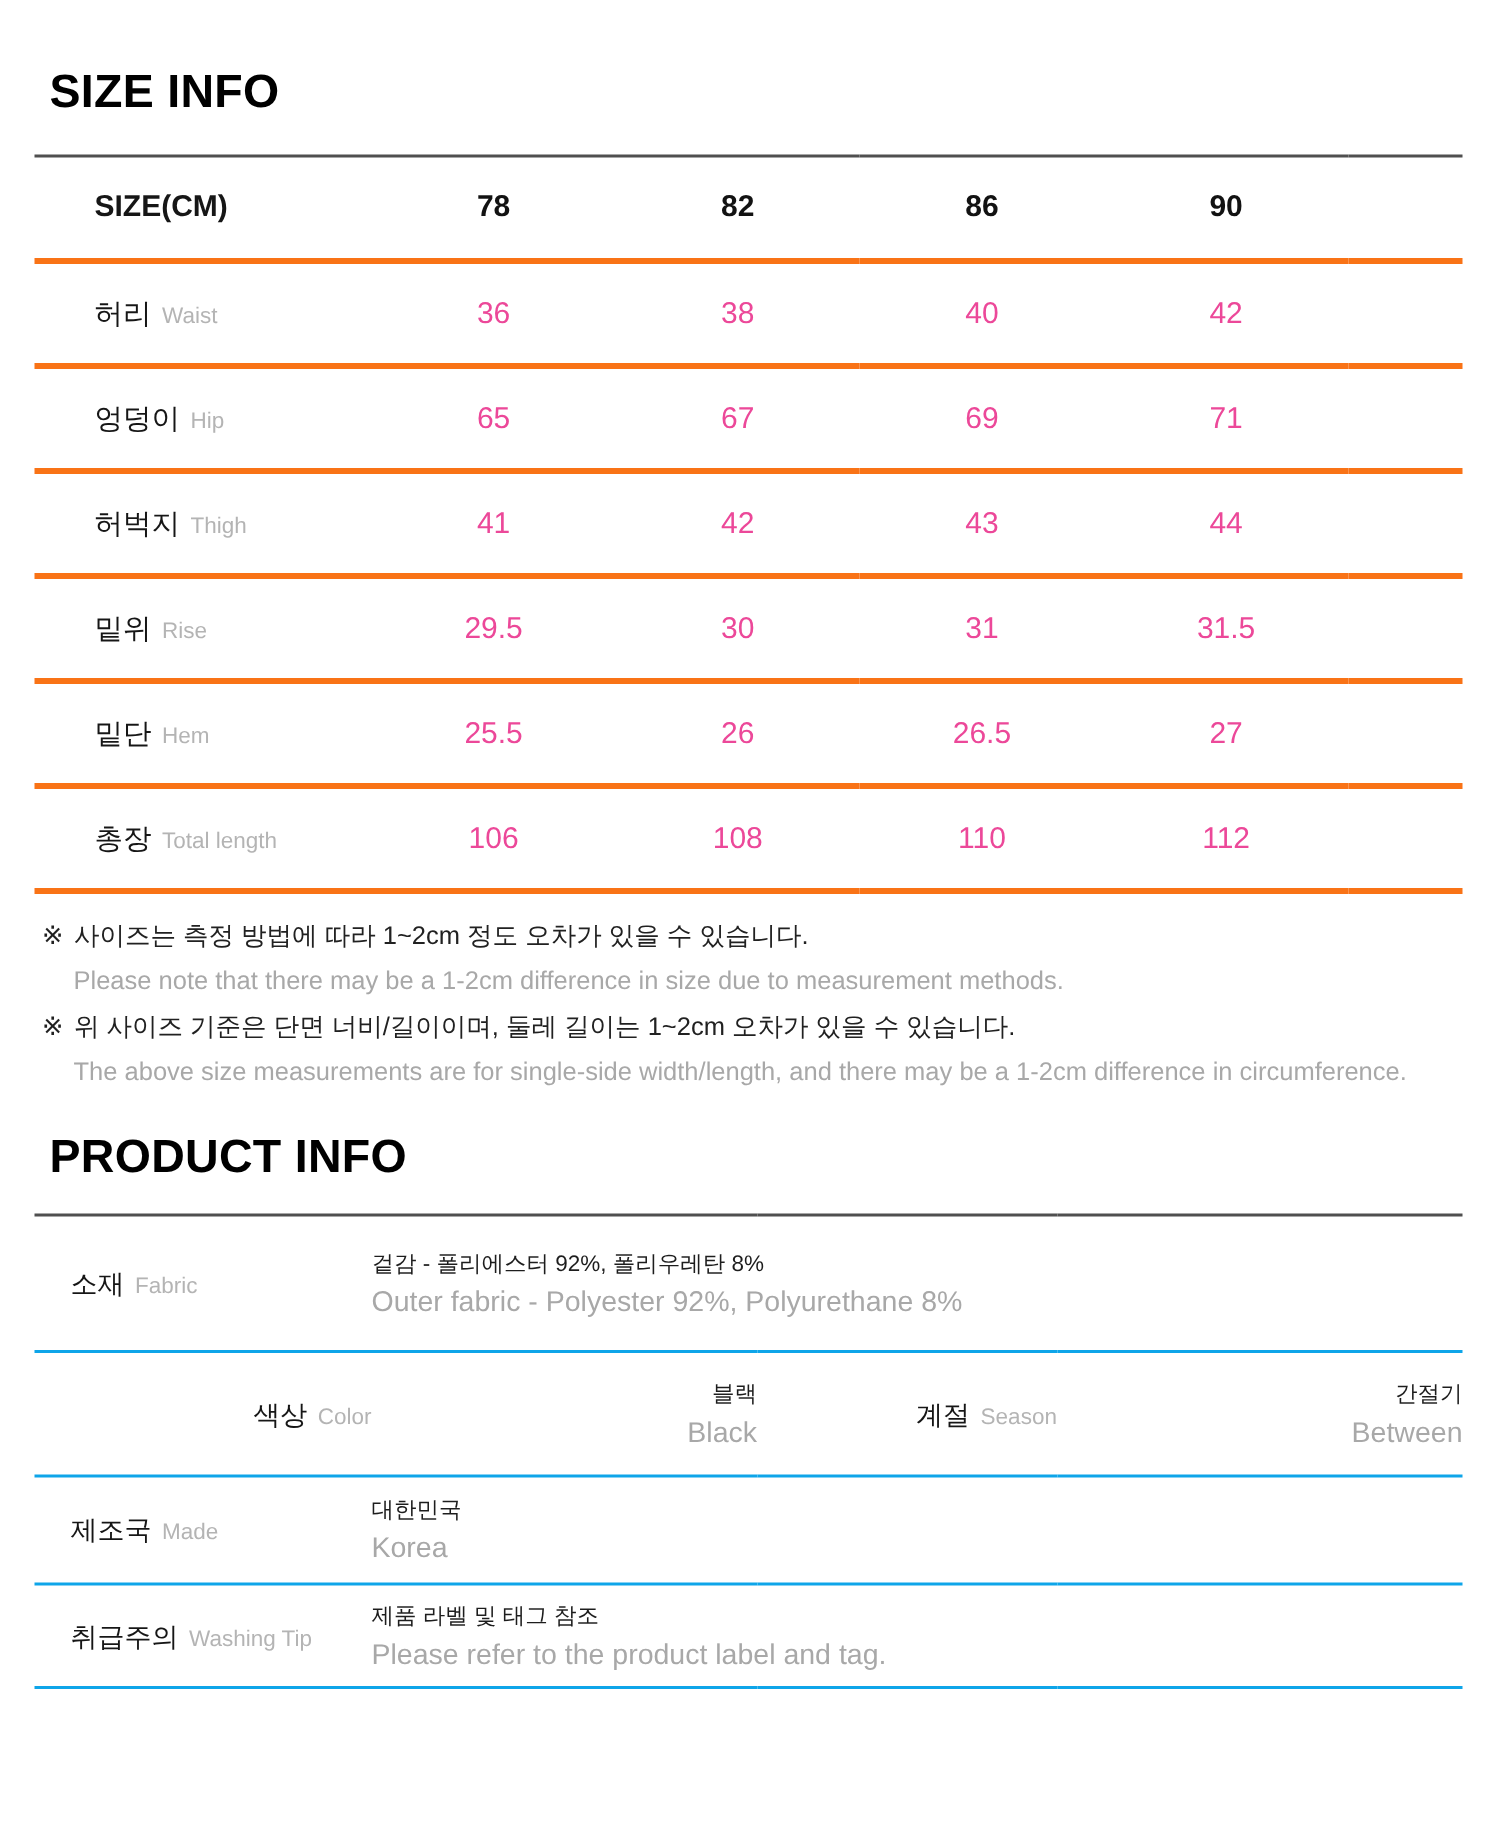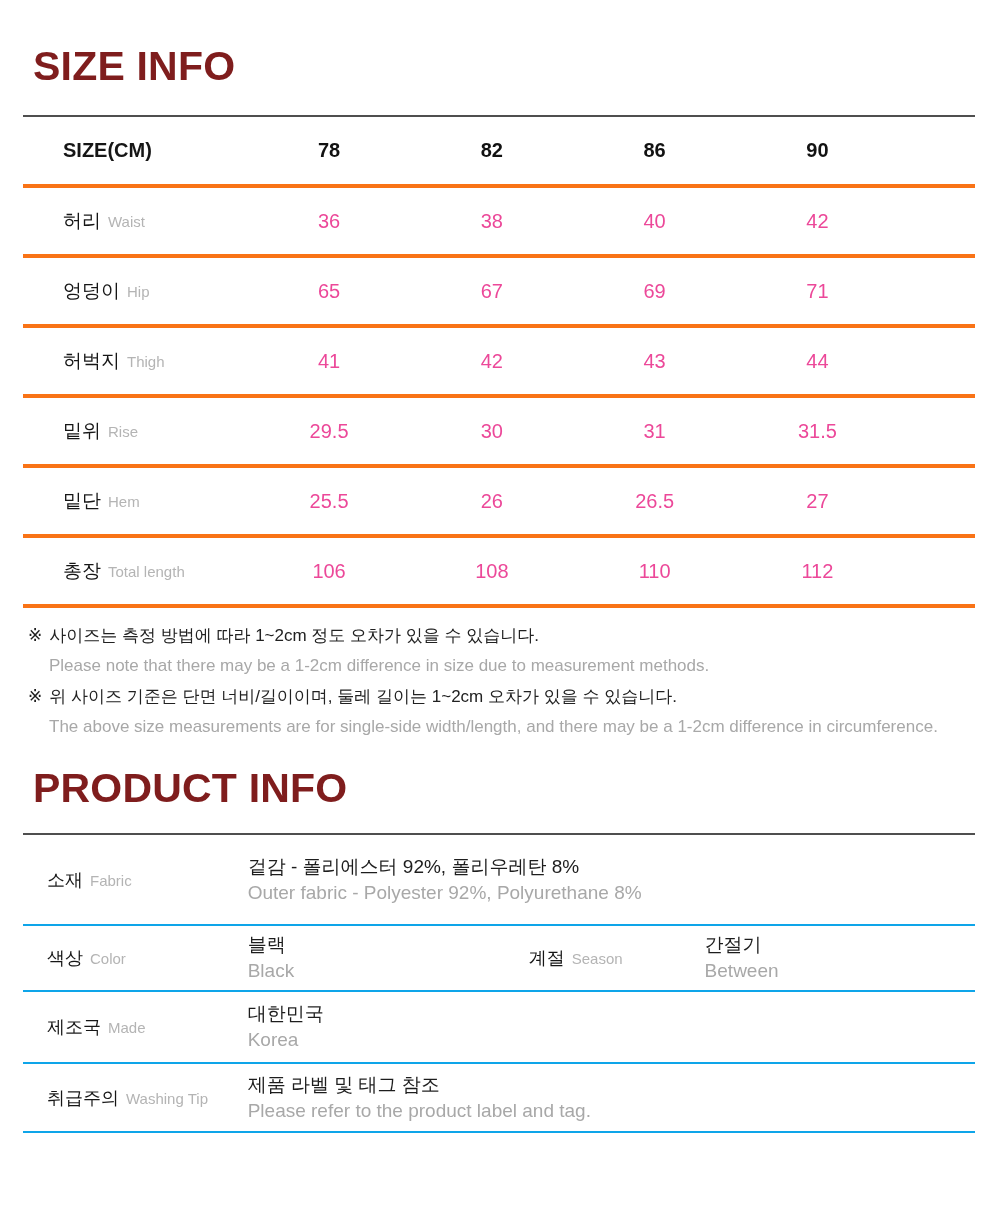--- a/index.html
+++ b/index.html
@@ -10,24 +10,24 @@
     color: #1f1f1f;
   }
   .page {
     width: 1000px;
     height: 1219px;
     padding: 42px 25px 0 23px;
     background: #ffffff;
     overflow: hidden;
   }
   .section-title {
-    font-size: 41px;
+    font-size: 31px;
     font-weight: 800;
     letter-spacing: 0.2px;
-    color: #7f1d1d;
+    color: #000000;
     margin-left: 10px;
     line-height: 1.2;
   }
   .size-title { margin-bottom: 24px; }
 
   
   table { width: 100%; border-collapse: collapse; table-layout: fixed; }
   .size-table tr { height: 70px; }
   .size-table tr { border-bottom: 4px solid #f97316; }
   .size-table thead tr { border-top: 2px solid #4f4f4f; }
@@ -68,24 +68,24 @@
   }
 
   
   .product-title { margin-top: 22px; margin-bottom: 20px; }
   .product-table tr { border-bottom: 2px solid #0ea5e9; }
   .product-table tr:first-child { border-top: 2px solid #4f4f4f; }
   .product-table td { vertical-align: middle; }
   .p-label { padding-left: 24px; white-space: nowrap; }
   .p-label .kr-label { font-size: 18px; }
   .row-fabric  { height: 91px; }
-  .row-color   { height: 66px; }
+  .row-color   { height: 83px; text-align: right; }
   .row-made    { height: 72px; }
   .row-washing { height: 69px; }
-  .v-kr { font-size: 19px; color: #1d1d1d; line-height: 26px; }
+  .v-kr { font-size: 15px; color: #1d1d1d; line-height: 26px; }
   .v-en { font-size: 19px; color: #a8a8a8; line-height: 26px; }
 </style>
 </head>
 <body>
 
 <div class="page">
 
   <h1 class="section-title size-title">SIZE INFO</h1>
 
   <table class="size-table">

